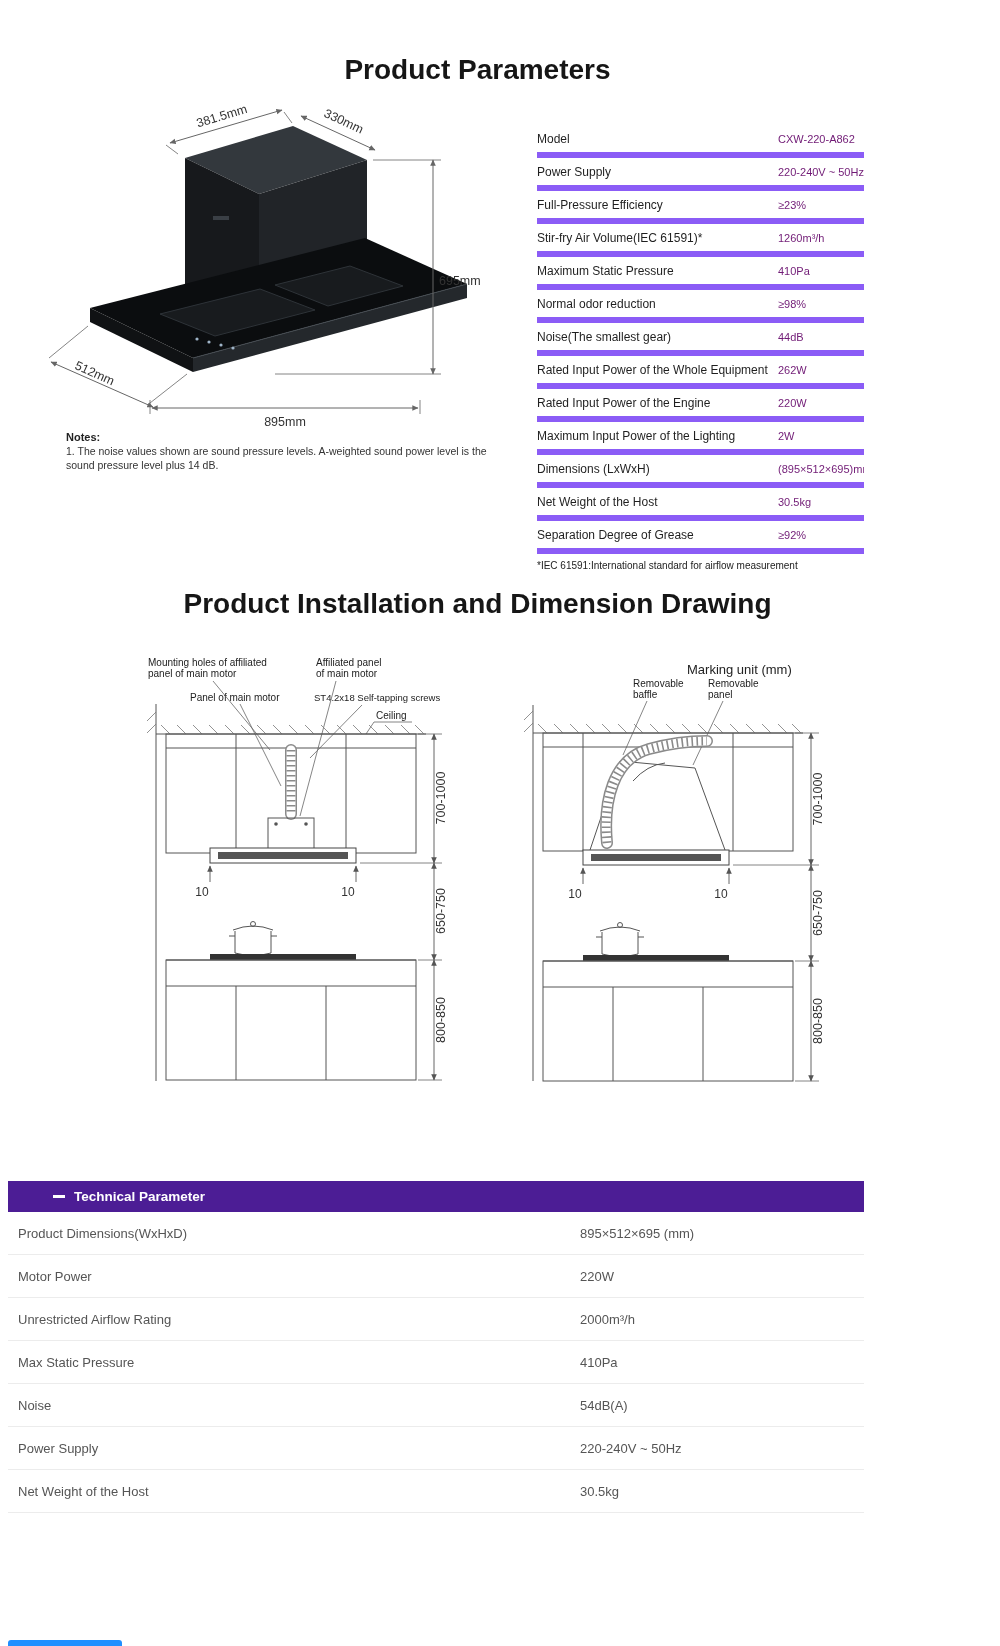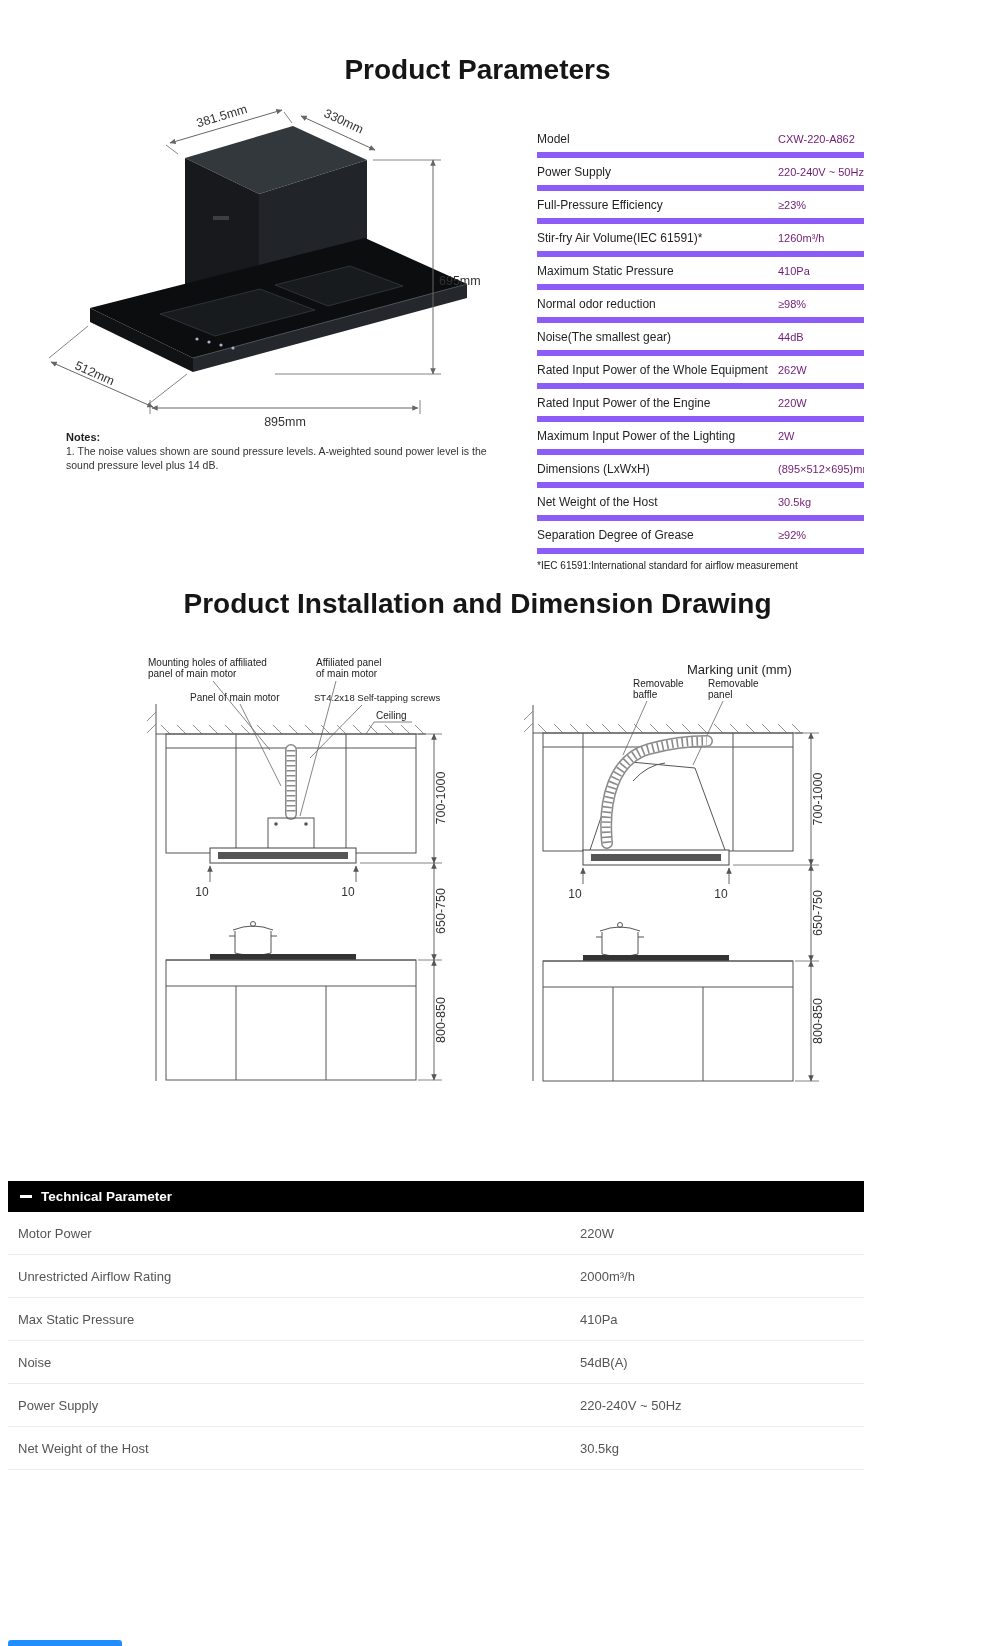--- a/index.html
+++ b/index.html
@@ -351,27 +351,31 @@
       <line class="drawthin" x1="300" y1="428" x2="324" y2="428"></line>
       <line class="dimline" x1="316" y1="80" x2="316" y2="212" marker-start="url(#ar3)" marker-end="url(#ar3)"></line>
       <line class="dimline" x1="316" y1="212" x2="316" y2="308" marker-start="url(#ar3)" marker-end="url(#ar3)"></line>
       <line class="dimline" x1="316" y1="308" x2="316" y2="428" marker-start="url(#ar3)" marker-end="url(#ar3)"></line>
       <text class="dimtext" text-anchor="middle" transform="rotate(-90 327 146)" x="327" y="146">700-1000</text>
       <text class="dimtext" text-anchor="middle" transform="rotate(-90 327 260)" x="327" y="260">650-750</text>
       <text class="dimtext" text-anchor="middle" transform="rotate(-90 327 368)" x="327" y="368">800-850</text>
     </g>
   </svg>
 
-  <div class="tech-header" style="background: #000000;">
+  <div class="tech-header" style="background: #4c1d95; padding-left: 33px;">
     <span class="tech-dash"></span>
     <span>Technical Parameter</span>
   </div>
 
   <div class="tech-table">
     <div class="tech-row">
+        <span class="lbl">Product Dimensions(WxHxD)</span>
+        <span class="val">895×512×695 (mm)</span>
+      </div>
+    <div class="tech-row">
         <span class="lbl">Motor Power</span>
         <span class="val">220W</span>
       </div>
     <div class="tech-row">
         <span class="lbl">Unrestricted Airflow Rating</span>
         <span class="val">2000m³/h</span>
       </div>
     <div class="tech-row">
         <span class="lbl">Max Static Pressure</span>
         <span class="val">410Pa</span>

